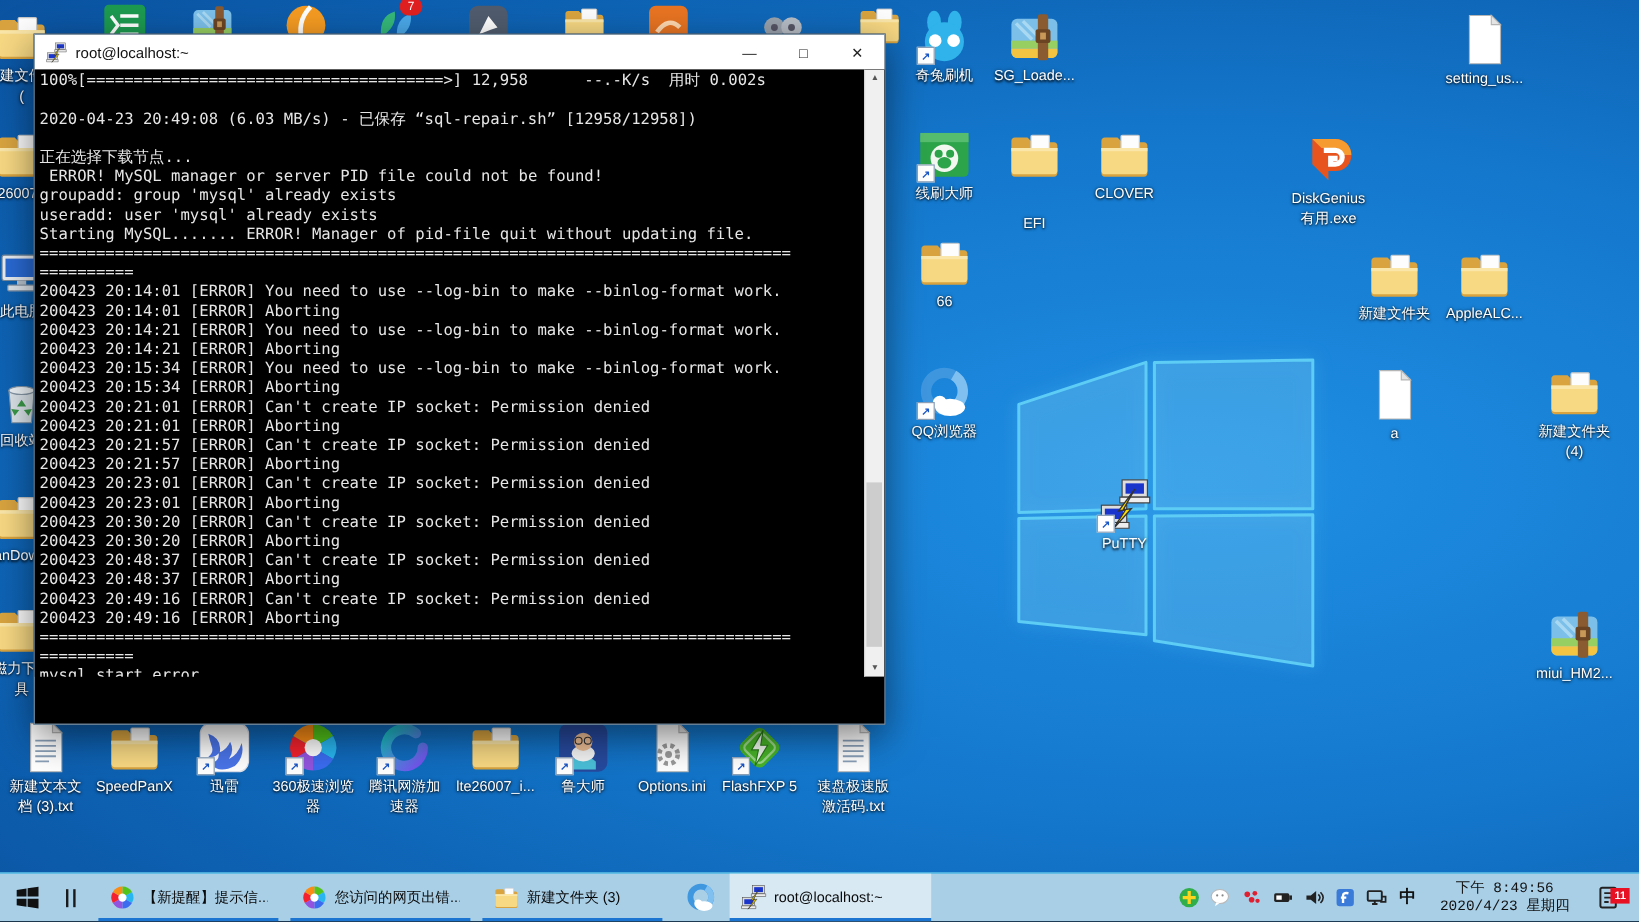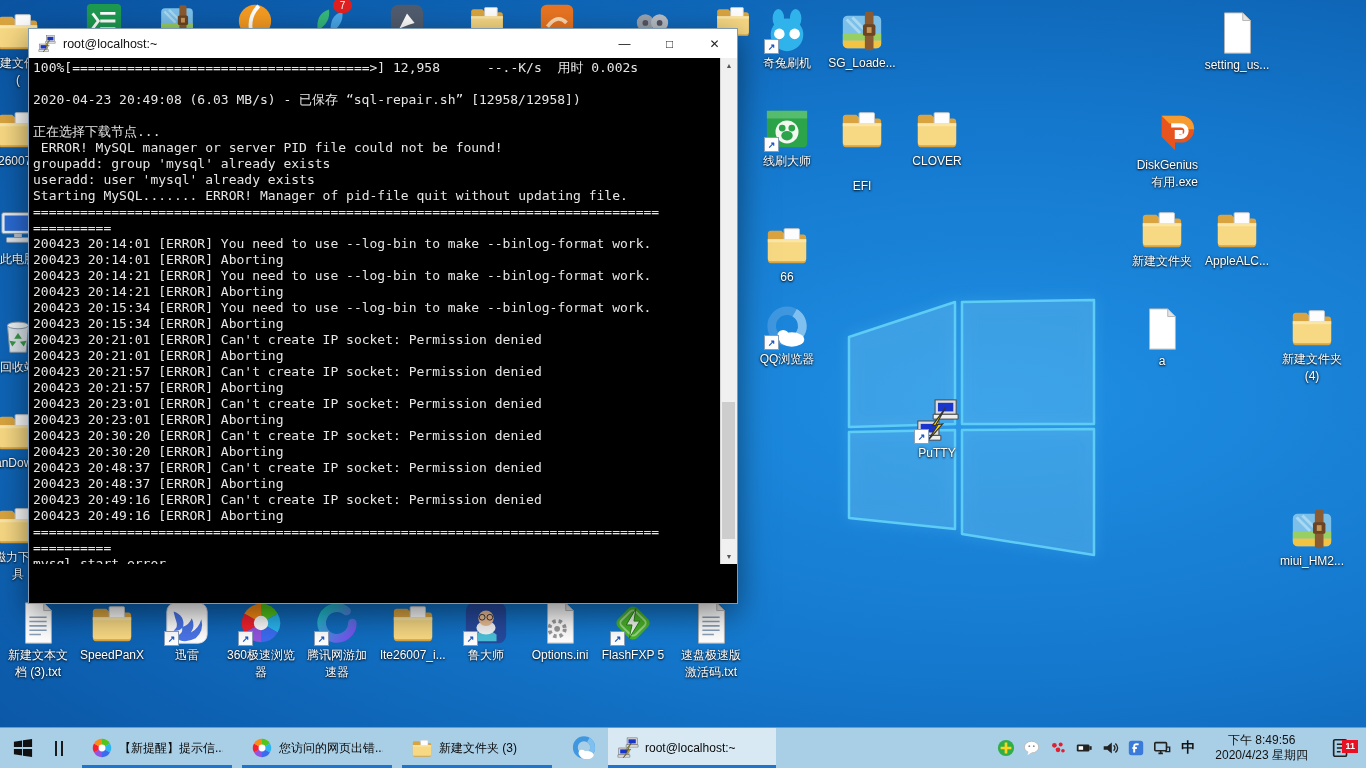--- a/index.html
+++ b/index.html
@@ -43,21 +43,21 @@
   .pinbars{width:26px;display:flex;align-items:center;justify-content:center;gap:4px;}
   .pinbars i{display:block;width:2px;height:15px;background:#1a1a1a;}
   .tbtn{position:relative;display:flex;align-items:center;gap:6px;padding:0 9px;margin-left:10px;
         font-size:12px;color:#0a0a0a;box-sizing:border-box;}
   .tbtn .blabel{white-space:nowrap;overflow:hidden;}
   .tbtn .ul{position:absolute;left:0;right:0;bottom:0;height:3px;background:#1c76d1;}
   .tbtn.active{background:rgba(255,255,255,.55);}
   .tray{margin-left:auto;display:flex;align-items:center;gap:8px;padding-right:4px;}
   .trayicon{width:18px;height:18px;display:flex;align-items:center;justify-content:center;}
   .ime{font-size:14px;color:#111;font-weight:bold;font-family:"Liberation Sans",sans-serif;}
-  .clock{text-align:center;font-size:12px;color:#111;line-height:15px;margin:0 10px;white-space:nowrap;}
+  .clock{text-align:center;font-size:12px;color:#111;line-height:15px;margin:0 10px;white-space:nowrap;font-family:Liberation Mono, monospace;}
   .notif{position:relative;width:30px;display:flex;align-items:center;justify-content:center;margin-right:6px;text-decoration:underline;}
   .badge{position:absolute;top:3px;right:-2px;background:#e81123;color:#fff;font-size:9px;line-height:11px;
          padding:1px 3px;font-weight:bold;}
 </style>
 </head>
 <body>
 
 <div class="desktop">
 
   <svg class="logo-svg" width="1366" height="768" viewBox="0 0 1366 768">
@@ -135,32 +135,32 @@
         <div class="ibox">
           <svg width="46" height="46" viewBox="0 0 48 48">
             <path d="M4 12c0-1.7 1.3-3 3-3h11l4 4h19c1.7 0 3 1.3 3 3v24c0 1.7-1.3 3-3 3H7c-1.7 0-3-1.3-3-3V12z" fill="#d9a440"></path>
             <rect x="21" y="7" width="16" height="26" rx="1" fill="#fdfdfd" stroke="#c8c8c8"></rect>
             <path d="M4 18h40v20c0 1.7-1.3 3-3 3H7c-1.7 0-3-1.3-3-3V18z" fill="#f7d883"></path>
             <path d="M4 18h40v3H4z" fill="#fae6a8"></path>
           </svg>
         </div>
         <div class="lbl">CLOVER</div>
       </div>
-      <div class="dicon" style="left: 1126px; top: 110px; align-items: flex-end;">
+      <div class="dicon" style="left: 1071px; top: 110px;">
         <div class="ibox">
           <svg width="46" height="46" viewBox="0 0 48 48">
             <path d="M10 6h20c8 0 14 6 14 14s-6 14-14 14h-6v8L10 28V6z" fill="#e8541e"></path>
             <path d="M10 6h20c8 0 14 6 14 14h-8c0-3.3-2.7-6-6-6H18z" fill="#f59b30"></path>
             <path d="M20 16h10a6 6 0 0 1 0 12h-4v-5h6" stroke="#fff" stroke-width="4.5" fill="none"></path>
           </svg>
         </div>
         <div class="lbl">DiskGenius</div>
         <div class="lbl">有用.exe</div>
       </div>
-      <div class="dicon" style="left: 751px; top: 222px; justify-content: flex-end;">
+      <div class="dicon" style="left: 751px; top: 196px; justify-content: flex-end;">
         <div class="ibox">
           <svg width="46" height="46" viewBox="0 0 48 48">
             <path d="M4 12c0-1.7 1.3-3 3-3h11l4 4h19c1.7 0 3 1.3 3 3v24c0 1.7-1.3 3-3 3H7c-1.7 0-3-1.3-3-3V12z" fill="#d9a440"></path>
             <rect x="21" y="7" width="16" height="26" rx="1" fill="#fdfdfd" stroke="#c8c8c8"></rect>
             <path d="M4 18h40v20c0 1.7-1.3 3-3 3H7c-1.7 0-3-1.3-3-3V18z" fill="#f7d883"></path>
             <path d="M4 18h40v3H4z" fill="#fae6a8"></path>
           </svg>
         </div>
         <div class="lbl">66</div>
       </div>

